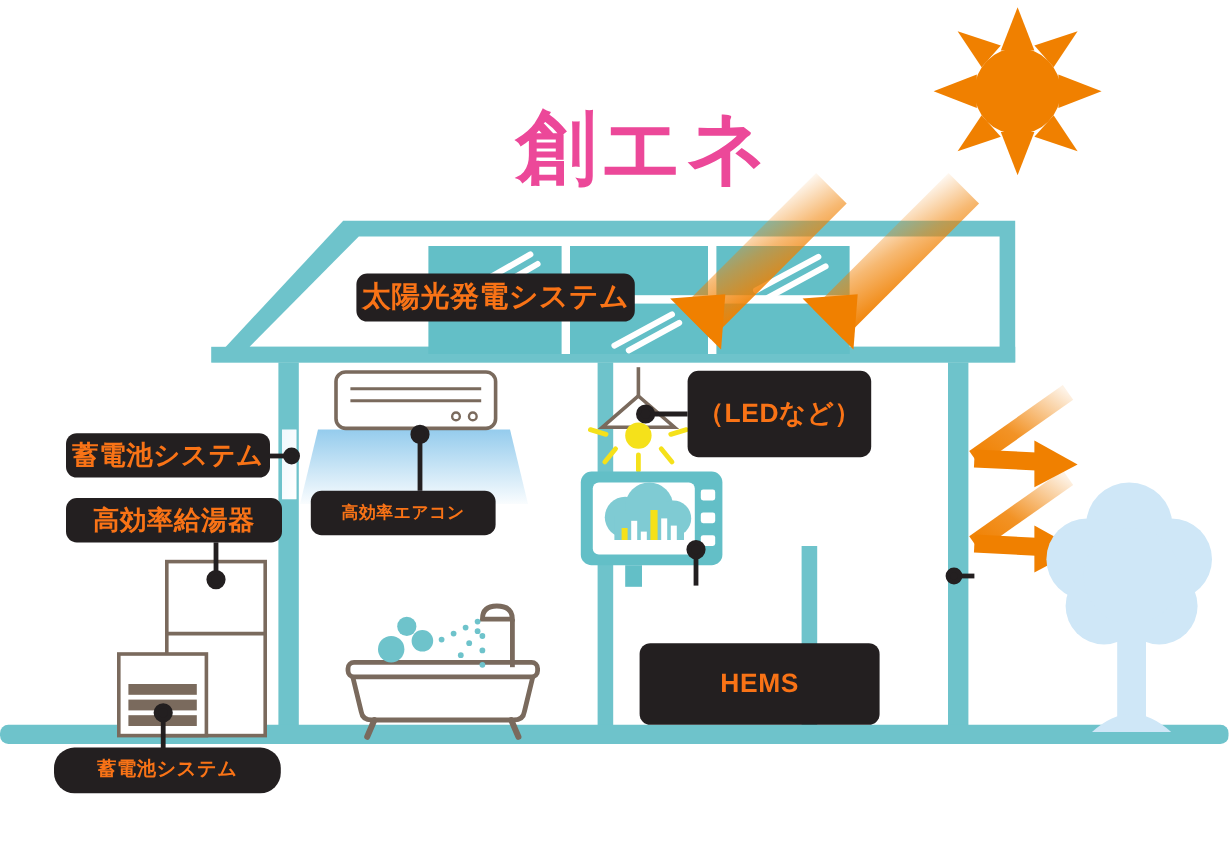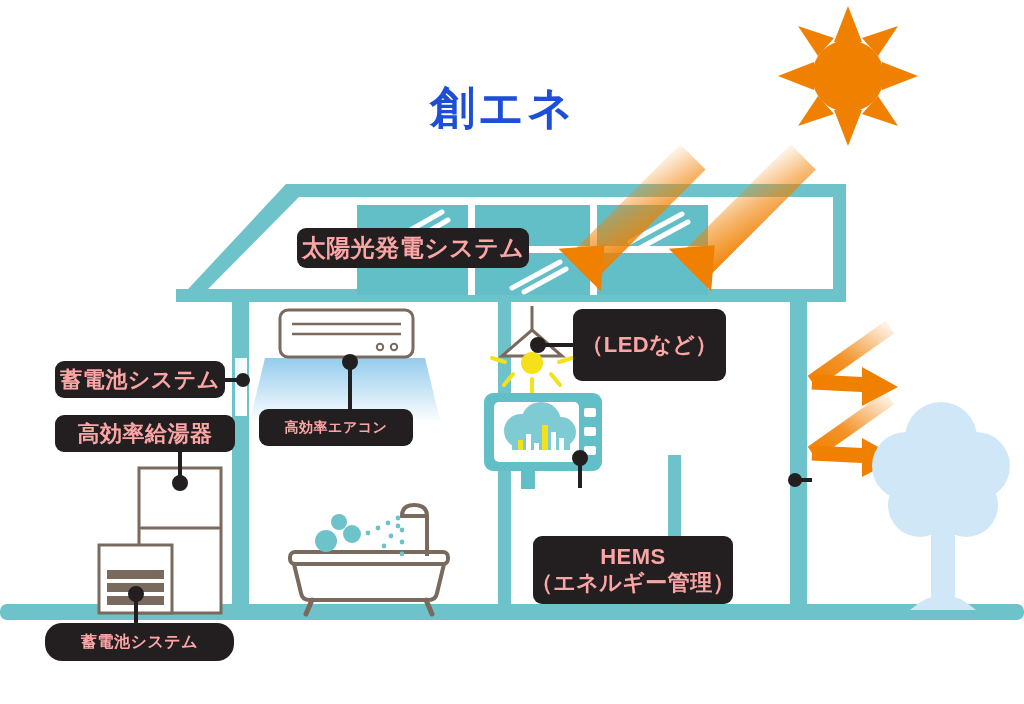--- a/index.html
+++ b/index.html
@@ -3,41 +3,41 @@
 <meta charset="utf-8">
 <style>
   html,body{margin:0;padding:0;background:#ffffff;}
   body{font-family:"Liberation Sans","DejaVu Sans",sans-serif;}
   #stage{position:relative;width:1024px;height:704px;background:#ffffff;overflow:hidden;}
   #svgroot{position:absolute;left:0;top:0;width:1024px;height:704px;}
 
   .label{
     position:absolute;
     background:#231f20;
-    color:#fca5a5;
+    color:#f97316;
     border-radius:9px;
     font-weight:bold;
     text-align:center;
     line-height:1.18;
     letter-spacing:0.5px;
     white-space:nowrap;
     display:flex;
     align-items:center;
     justify-content:center;
     flex-direction:column;
     box-sizing:border-box;
   }
   .label span{display:block;}
 
   #title{
     position:absolute;
     left:430px; top:78px;
-    font-size:45px;
+    font-size:67px;
     font-weight:bold;
-    color:#1d4ed8;
+    color:#ec4899;
     letter-spacing:3px;
     white-space:nowrap;
   }
 
   #lbl-solar{left:297px; top:228px; width:232px; height:40px; font-size:24px;}
   #lbl-sash{left:55px;  top:361px; width:170px; height:37px; font-size:22px;}
   #lbl-heater{left:55px; top:415px; width:180px; height:37px; font-size:22px;}
   #lbl-aircon{left:259px; top:409px; width:154px; height:37px; font-size:14px;}
   #lbl-light{left:573px; top:309px; width:153px; height:72px; font-size:22px;}
   #lbl-hems{left:533px; top:488px; width:200px; height:68px; font-size:22px;margin-top:48px;}
@@ -290,21 +290,20 @@
   <div class="label" id="lbl-aircon">
     <span>高効率エアコン</span>
   </div>
 
   <div class="label" id="lbl-light">
     <span>（LEDなど）</span>
   </div>
 
   <div class="label" id="lbl-hems">
     <span>HEMS</span>
-    <span>（エネルギー管理）</span>
   </div>
 
 
   <div class="label" id="lbl-battery">
     <span>蓄電池システム</span>
   </div>
 
 </div>
 
 </body></html>

